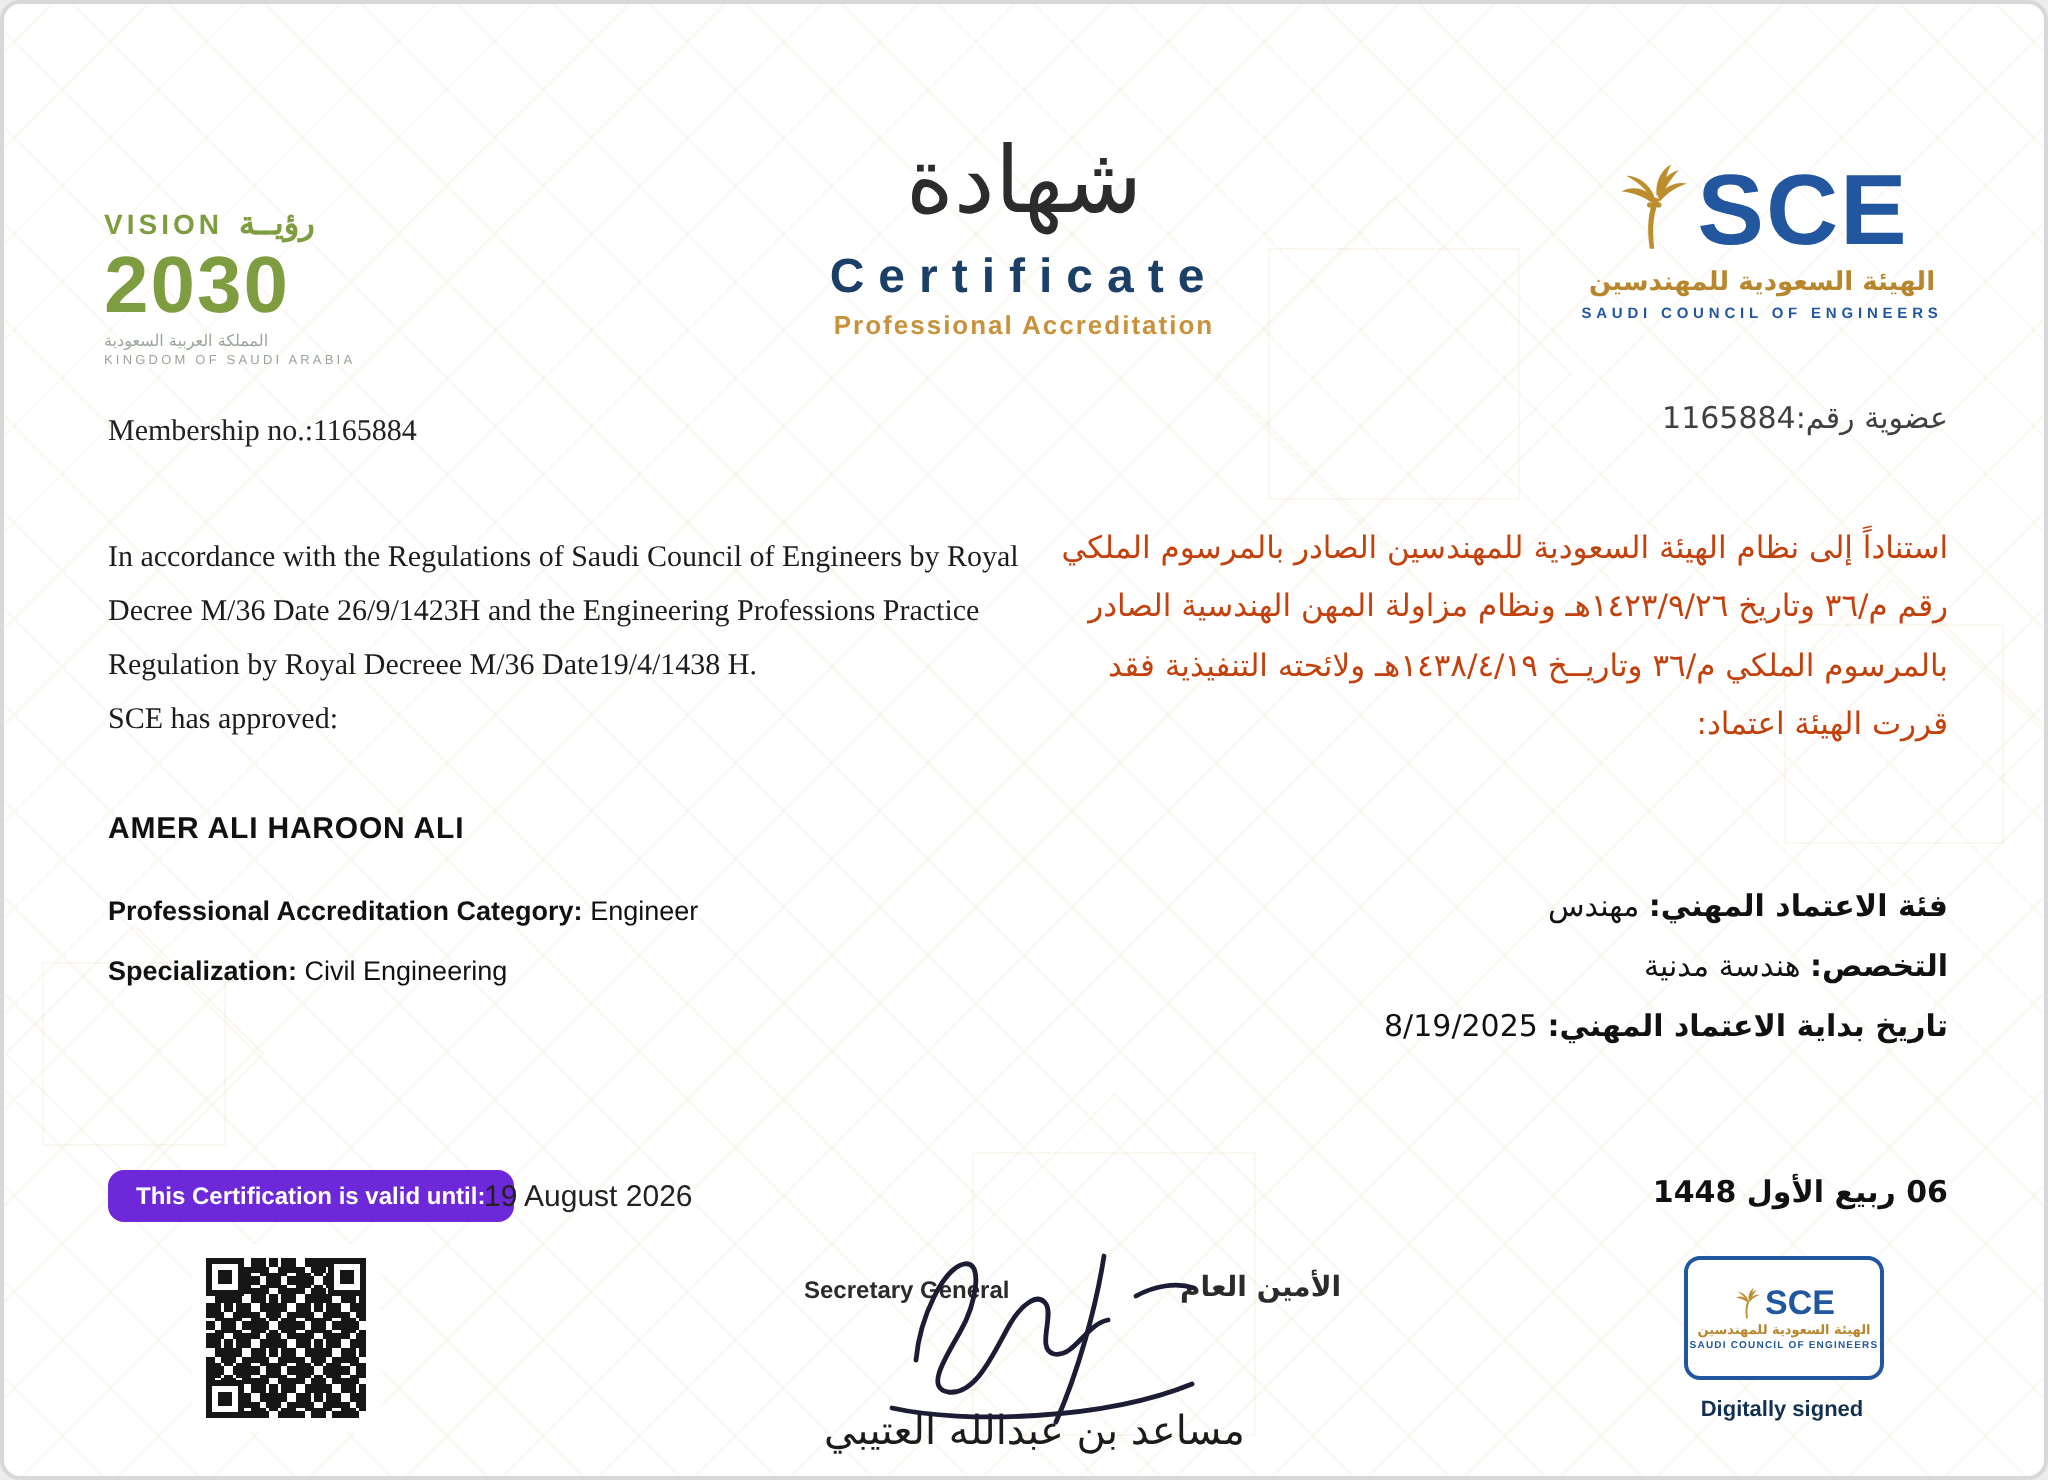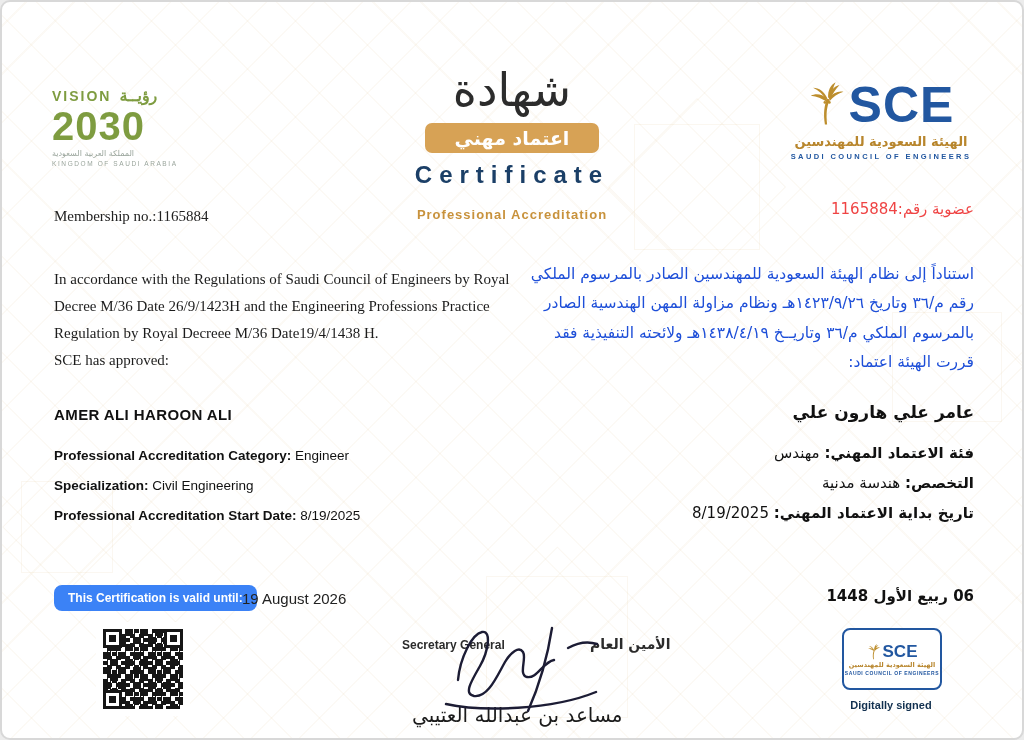--- a/index.html
+++ b/index.html
@@ -25,71 +25,71 @@
       repeating-linear-gradient(-45deg, rgba(201,150,63,.05) 0 1.5px, transparent 1.5px 34px);
   }
   .motif { position:absolute; opacity:.55; pointer-events:none; }
   .motif::before,.motif::after { content:""; position:absolute; inset:8%; border:1.5px solid rgba(201,150,63,.14); }
   .motif::after { transform:rotate(45deg); }
 
   
   .vision { position:absolute; left:50px; top:84px; width:170px; color:#7e9c40; }
   .v-row1 { display:flex; align-items:baseline; gap:8px; font-weight:bold; }
   .v-vision { font-size:14px; letter-spacing:2px; }
-  .v-ar { font-size:16px; font-family:Liberation Sans, sans-serif; }
+  .v-ar { font-size:16px; font-family:Liberation Sans, sans-serif;margin-top:16px; }
   .v-year { font-size:40px; font-weight:800; line-height:1.05; letter-spacing:1px;
             background:linear-gradient(90deg,#7e9c40 55%, #b9943d 62%, #7e9c40 70%);
             -webkit-background-clip:text; background-clip:text; color:transparent; }
   .v-kingdom-ar { font-size:8px; color:#9aa59c; font-family:"DejaVu Sans", sans-serif; margin-top:2px; }
   .v-kingdom-en { font-size:6.5px; letter-spacing:1.6px; color:#9aa59c; margin-top:2px; }
 
   
   .cal { position:absolute; left:50%; top:62px; transform:translateX(-50%); text-align:center; width:340px; }
   .shahada { font-family:"DejaVu Sans", sans-serif; font-size:46px; color:#2c2c2c; line-height:1.15; }
   .acc-badge { display:inline-block; margin-top:6px; background:#d7a255; color:#ffffff;
                font-family:"DejaVu Sans", sans-serif; font-size:19px; font-weight:bold;
                padding:4px 30px; border-radius:7px; letter-spacing:2px; }
   .cert-en { margin-top:8px; color:#1b3f67; font-size:24px; font-weight:800; letter-spacing:7px; }
-  .cert-sub { margin-top:18px; color:#c8923c; font-size:13px; font-weight:bold; letter-spacing:1px; }
+  .cert-sub { margin-top:2px; color:#c8923c; font-size:13px; font-weight:bold; letter-spacing:1px; }
 
   
   .sce { position:absolute; right:36px; top:78px; width:210px; text-align:center; }
   .sce-row { display:flex; justify-content:center; align-items:flex-start; gap:5px; }
   .sce-word { font-size:50px; font-weight:800; color:#2257a0; line-height:1; letter-spacing:1px; }
   .sce-ar { color:#b8862d; font-size:13px; font-weight:bold; margin-top:4px; font-family:"DejaVu Sans", sans-serif; }
   .sce-en { color:#2257a0; font-size:7.5px; font-weight:bold; letter-spacing:2.4px; margin-top:3px; }
 
   
   .member-en { position:absolute; left:52px; top:206px; font-family:"Liberation Serif", serif;
                font-size:15px; color:#222; }
   .member-ar { position:absolute; right:48px; top:198px; direction:rtl;
-               font-family:"DejaVu Sans", sans-serif; font-size:15px; color:#ef4444; }
+               font-family:"DejaVu Sans", sans-serif; font-size:15px; color:#404040; }
 
   
   .para-en { position:absolute; left:52px; top:264px; width:478px;
              font-family:"Liberation Serif", serif; font-size:15px; line-height:1.8;
              color:#1c1c1c; white-space:pre-line; }
   .para-ar { position:absolute; right:48px; top:258px; width:445px; direction:rtl; text-align:right;
-             font-family:"DejaVu Sans", sans-serif; font-size:15.5px; line-height:1.9; color:#1d4ed8; }
+             font-family:"DejaVu Sans", sans-serif; font-size:15.5px; line-height:1.9; color:#c2410c; }
 
   
   .name-en { position:absolute; left:52px; top:404px; font-size:15px; font-weight:800;
              letter-spacing:.4px; color:#111; }
   .name-ar { position:absolute; right:48px; top:400px; direction:rtl; font-size:17px;
              font-weight:bold; color:#111; font-family:"DejaVu Sans", sans-serif; }
   .row-en { position:absolute; left:52px; font-size:13.5px; color:#111; }
   .row-en b { font-weight:800; }
   .row-ar { position:absolute; right:48px; direction:rtl; font-size:15px; color:#111;
             font-family:"DejaVu Sans", sans-serif; }
   .row-ar b { font-weight:bold; }
   .r1 { top:446px; } .r2 { top:476px; } .r3 { top:506px; }
   .ra1 { top:442px; } .ra2 { top:472px; } .ra3 { top:502px; }
 
   
-  .valid-badge { position:absolute; left:52px; top:583px; background:#3b82f6; color:#fff;
+  .valid-badge { position:absolute; left:52px; top:583px; background:#6d28d9; color:#fff;
                  font-size:12px; font-weight:bold; padding:6px 14px; border-radius:8px; }
   .valid-date-en { position:absolute; left:240px; top:588px; font-size:15px; color:#222;text-align:center; }
   .valid-ar { position:absolute; right:48px; top:585px; direction:rtl; display:flex; gap:34px;
               font-family:"DejaVu Sans", sans-serif; font-size:15px; font-weight:bold; color:#111; }
 
   
   .qr { position:absolute; left:94px; top:620px; width:94px; height:94px; background:#fff; padding:7px; }
   .qr-inner { position:relative; width:80px; height:80px;
     background-image:
       repeating-conic-gradient(#161616 0% 25%, transparent 0% 50%),
@@ -136,21 +136,20 @@
       <span class="v-vision">VISION</span>
       <span class="v-ar">رؤيــة</span>
     </div>
     <div class="v-year">2030</div>
     <div class="v-kingdom-ar">المملكة العربية السعودية</div>
     <div class="v-kingdom-en">KINGDOM OF SAUDI ARABIA</div>
   </div>
 
   <div class="cal">
     <div class="shahada">شهادة</div>
-    <div><span class="acc-badge">اعتماد مهني</span></div>
     <div class="cert-en">Certificate</div>
     <div class="cert-sub">Professional Accreditation</div>
   </div>
 
   <div class="sce">
     <div class="sce-row">
       <svg class="palm" width="36" height="46" viewBox="0 0 64 80">
         <g fill="#bd8e2d">
           <path d="M30 78 C27 58 29 44 34 32 L39 34 C33 46 32 60 34 78 Z"></path>
           <path d="M34 32 C25 24 14 22 5 27 C16 28 25 32 32 37 Z"></path>
@@ -170,29 +169,27 @@
   </div>
 
   <div class="member-en">Membership no.:1165884</div>
   <div class="member-ar">عضوية رقم:1165884</div>
 
   <div class="para-en">In accordance with the Regulations of Saudi Council of Engineers by Royal Decree M/36 Date 26/9/1423H and the Engineering Professions Practice Regulation by Royal Decreee M/36 Date19/4/1438 H.
 SCE has approved:</div>
   <div class="para-ar">استناداً إلى نظام الهيئة السعودية للمهندسين الصادر بالمرسوم الملكي رقم م/٣٦ وتاريخ ١٤٢٣/٩/٢٦هـ ونظام مزاولة المهن الهندسية الصادر بالمرسوم الملكي م/٣٦ وتاريــخ ١٤٣٨/٤/١٩هـ ولائحته التنفيذية فقد قررت الهيئة اعتماد:</div>
 
   <div class="name-en">AMER ALI HAROON ALI</div>
-  <div class="name-ar">عامر علي هارون علي</div>
 
   <div class="row-en r1"><b>Professional Accreditation Category:</b><span> Engineer</span></div>
   <div class="row-ar ra1"><b>فئة الاعتماد المهني:</b><span> مهندس</span></div>
 
   <div class="row-en r2"><b>Specialization:</b><span> Civil Engineering</span></div>
   <div class="row-ar ra2"><b>التخصص:</b><span> هندسة مدنية</span></div>
 
-  <div class="row-en r3"><b>Professional Accreditation Start Date:</b><span> 8/19/2025</span></div>
   <div class="row-ar ra3"><b>تاريخ بداية الاعتماد المهني:</b><span> 8/19/2025</span></div>
 
   <div class="valid-badge">This Certification is valid until:</div>
   <div class="valid-date-en">19 August 2026</div>
   <div class="valid-ar">
     <span>06 ربيع الأول 1448</span>
   </div>
 
   <div class="qr">
     <div class="qr-inner">

